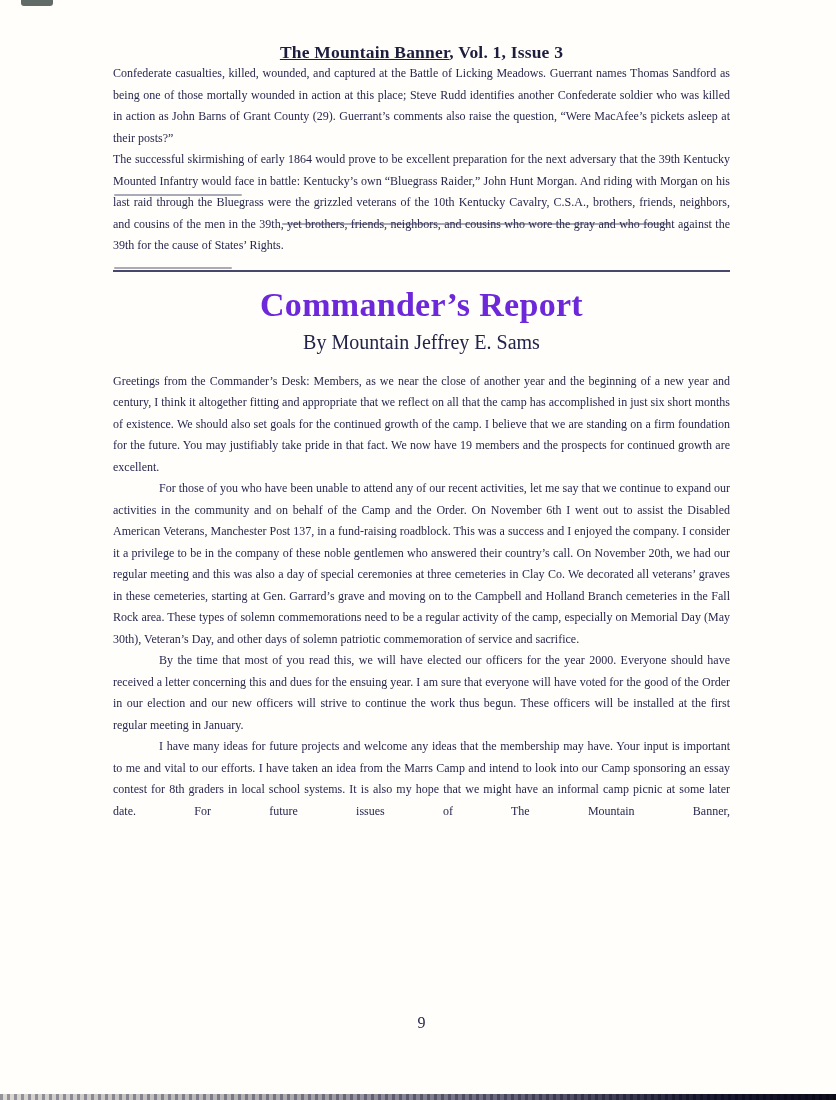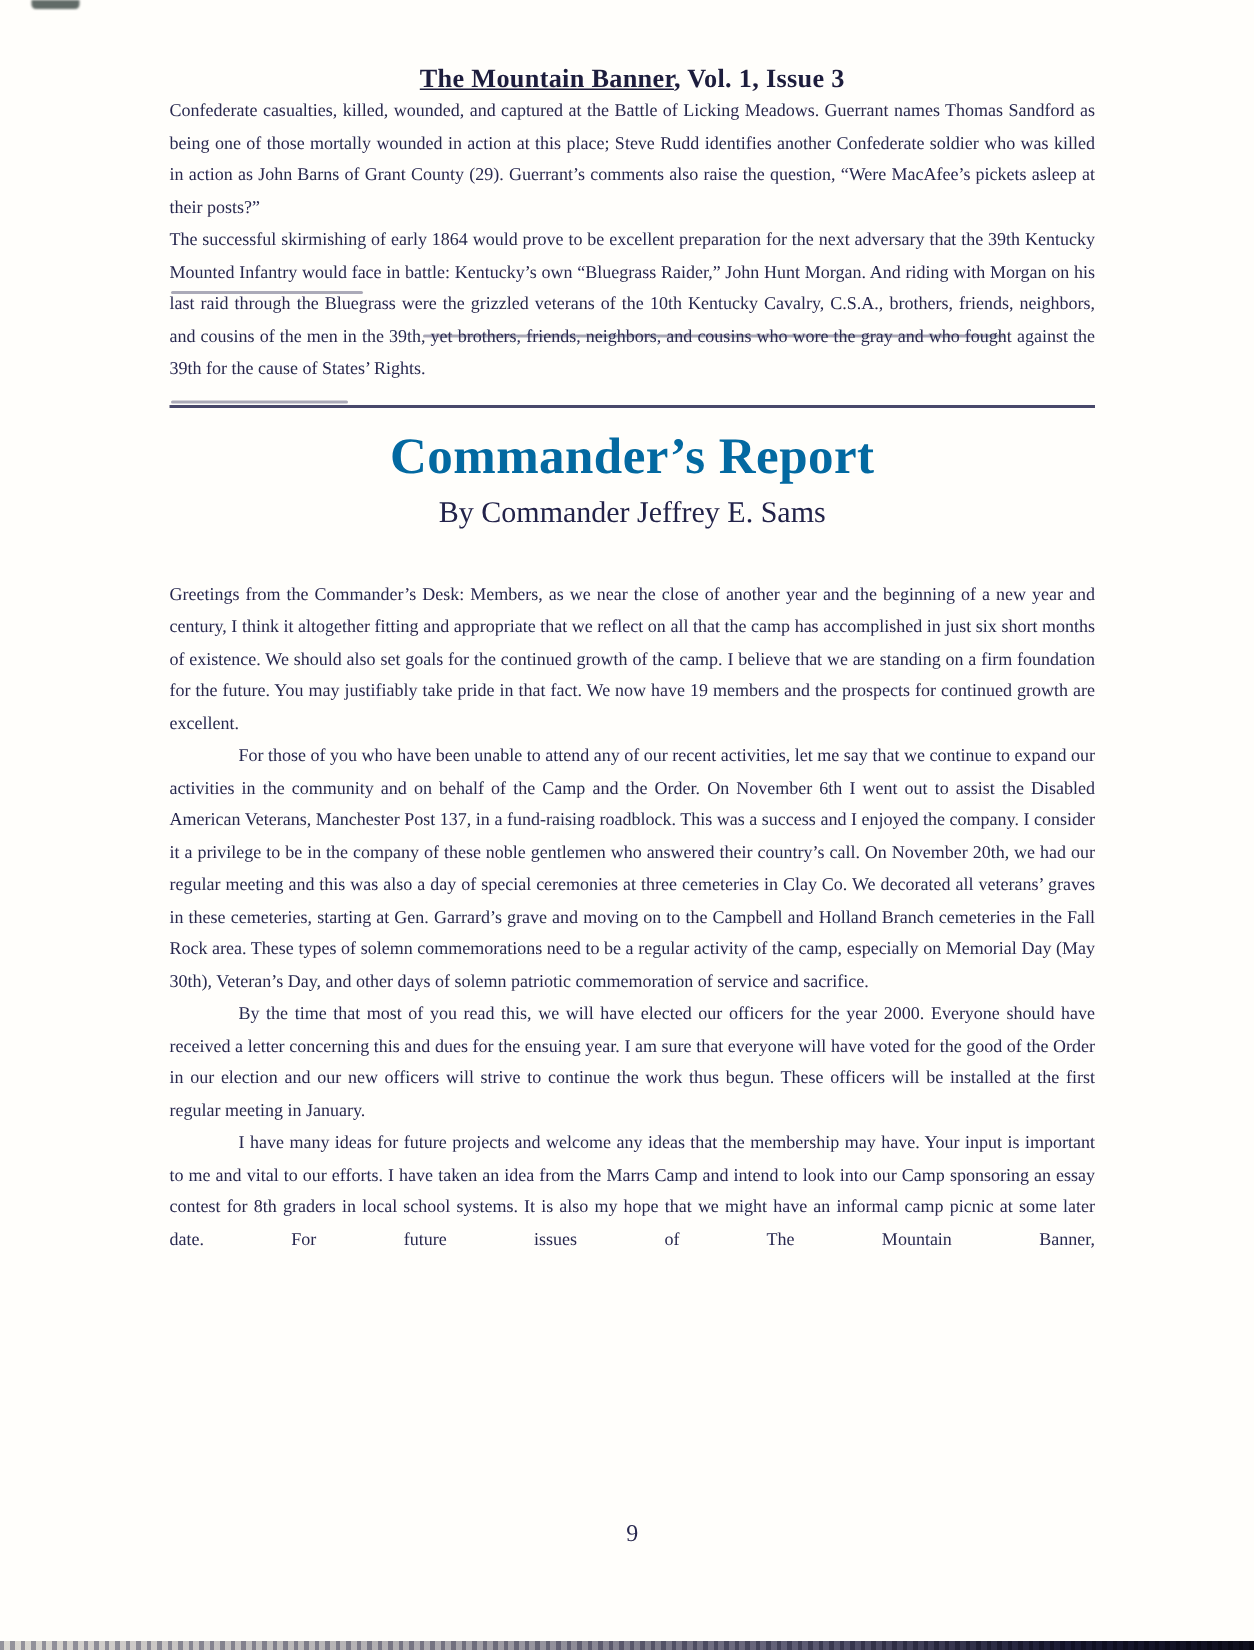--- a/index.html
+++ b/index.html
@@ -39,30 +39,30 @@
     border: none;
     border-top: 2px solid #34345a;
     margin: 13px 0 0 0;
     opacity: 0.9;
   }
   .report-title {
     margin: 14px 0 0 0;
     text-align: center;
     font-size: 34px;
     font-weight: bold;
-    color: #0369a1;
+    color: #6d28d9;
     letter-spacing: 0.3px;
   }
   .byline {
     margin-top: 7px;
     text-align: center;
     font-size: 20px;
     color: #23234a;
   }
-  .report-body { margin-top: 32px; }
+  .report-body { margin-top: 17px; }
   .report-body p.indent { text-indent: 46px; }
   .report-body p.spread-last { text-align-last: justify; }
   .page-num {
     position: absolute;
     top: 1014px;
     left: 113px;
     width: 617px;
     text-align: center;
     font-size: 16px;
     color: #28284f;
@@ -110,21 +110,21 @@
     </div>
 
     <p class="body-text intro-p1">Confederate casualties, killed, wounded, and captured at the Battle of Licking Meadows.  Guerrant names Thomas Sandford as being one of those mortally wounded in action at this place; Steve Rudd identifies another Confederate soldier who was killed in action as John Barns of Grant County (29).  Guerrant’s comments also raise the question, “Were MacAfee’s pickets asleep at their posts?”</p>
 
     <p class="body-text intro-p2">The successful skirmishing of early 1864 would prove to be excellent preparation for the next adversary that the 39th Kentucky Mounted Infantry would face in battle: Kentucky’s own “Bluegrass Raider,” John Hunt Morgan.  And riding with Morgan on his last raid through the Bluegrass were the grizzled veterans of the 10th Kentucky Cavalry, C.S.A., brothers, friends, neighbors, and cousins of the men in the 39th, yet brothers, friends, neighbors, and cousins who wore the gray and who fought against the 39th for the cause of States’ Rights.</p>
 
     <hr class="rule">
 
     <h1 class="report-title">Commander’s Report</h1>
 
-    <div class="byline">By Commander Jeffrey E. Sams</div>
+    <div class="byline">By Mountain Jeffrey E. Sams</div>
 
     <div class="report-body">
       <p class="body-text">Greetings from the Commander’s Desk:  Members, as we near the close of another year and the beginning of a new year and century, I think it altogether fitting and appropriate that we reflect on all that the camp has accomplished in just six short months of existence.  We should also set goals for the continued growth of the camp.  I believe that we are standing on a firm foundation for the future.  You may justifiably take pride in that fact.  We now have 19 members and the prospects for continued growth are excellent.</p>
       <p class="body-text indent">For those of you who have been unable to attend any of our recent activities, let me say that we continue to expand our activities in the community and on behalf of the Camp and the Order.  On November 6th I went out to assist the Disabled American Veterans, Manchester Post 137, in a fund-raising roadblock.  This was a success and I enjoyed the company.  I consider it a privilege to be in the company of these noble gentlemen who answered their country’s call.  On November 20th, we had our regular meeting and this was also a day of special ceremonies at three cemeteries in Clay Co.  We decorated all veterans’ graves in these cemeteries, starting at Gen. Garrard’s grave and moving on to the Campbell and Holland Branch cemeteries in the Fall Rock area.  These types of solemn commemorations need to be a regular activity of the camp, especially on Memorial Day (May 30th), Veteran’s Day, and other days of solemn patriotic commemoration of service and sacrifice.</p>
       <p class="body-text indent">By the time that most of you read this, we will have elected our officers for the year 2000.  Everyone should have received a letter concerning this and dues for the ensuing year.  I am sure that everyone will have voted for the good of the Order in our election and our new officers will strive to continue the work thus begun.  These officers will be installed at the first regular meeting in January.</p>
       <p class="body-text indent spread-last">I have many ideas for future projects and welcome any ideas that the membership may have.  Your input is important to me and vital to our efforts.  I have taken an idea from the Marrs Camp and intend to look into our Camp sponsoring an essay contest for 8th graders in local school systems.  It is also my hope that we might have an informal camp picnic at some later date.  For future issues of The Mountain Banner,</p>
     </div>
 
   </div>
 

